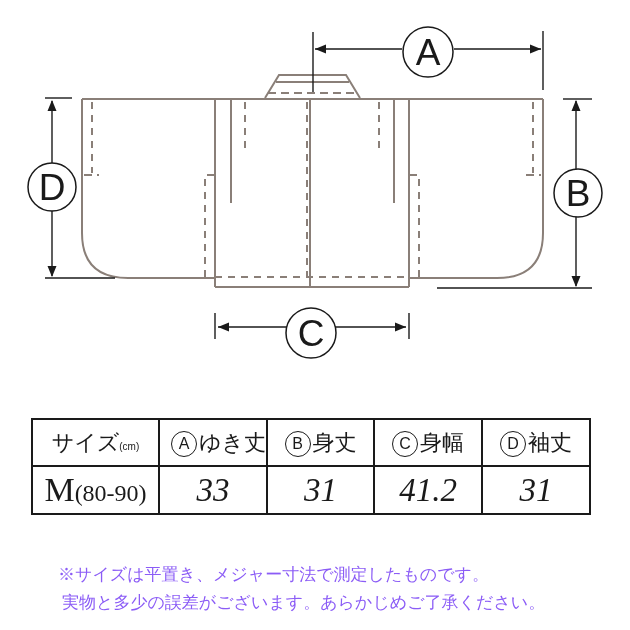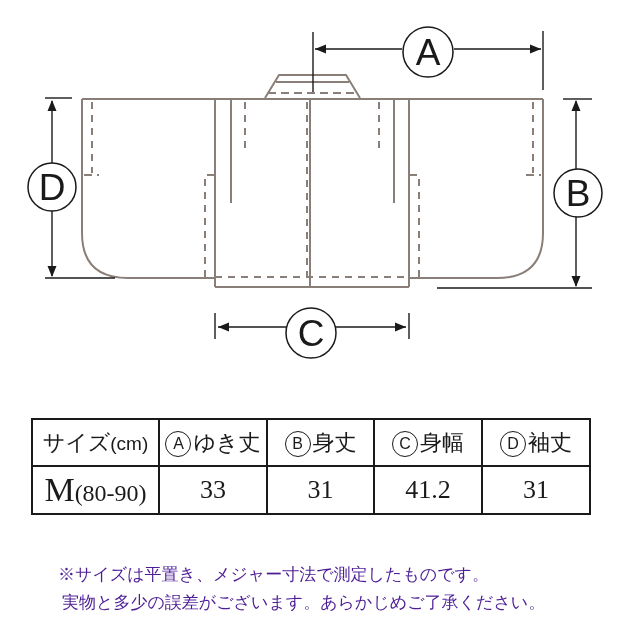--- a/index.html
+++ b/index.html
@@ -20,46 +20,46 @@
     table-layout:fixed;
   }
   .size-table td{
     border:2px solid #1a1a1a;
     text-align:center;vertical-align:middle;
     padding:0;
     white-space:nowrap;
     color:#1a1a1a;
   }
   .size-table .c0{width:125px;}
-  .size-table .c1{width:106px;}
+  .size-table .c1{width:106px;text-align:right;}
   .size-table .c2{width:105px;}
   .size-table .c3{width:106px;text-align:center;}
   .size-table .c4{width:106px;margin-top:32px;}
   .size-table tr.hdr td{height:45px;font-size:22px;}
   .size-table tr.dat td{height:46px;}
-  .unit{font-size:19px;}
+  .unit{font-size:10px;}
   .circ{
     display:inline-flex;align-items:center;justify-content:center;
     width:24px;height:24px;
     border:1.5px solid #1a1a1a;border-radius:50%;
     font-size:16px;line-height:1;
     margin-right:2px;
     position:relative;top:-1px;
     font-family:"Liberation Sans", sans-serif;
   }
   .size-name{font-family:"Liberation Serif", serif;font-size:34px;}
   .size-range{font-family:"Liberation Serif", serif;font-size:24px;}
-  .val{font-family:"Liberation Serif", serif;font-size:26px;}
+  .val{font-family:"Liberation Serif", serif;font-size:33px;font-style:italic;}
 
   
   .footnote{
     position:absolute;left:58px;top:561px;
     font-family:"Liberation Serif", serif;
     font-size:17px;line-height:28px;
-    color:#4c1d95;
+    color:#8b5cf6;
   }
   .footnote .l2{margin-left:4px;}
 
   
   .gl{stroke:#8a7f78;stroke-width:2;fill:none;}
   .gl-dash{stroke:#8a7f78;stroke-width:2;fill:none;stroke-dasharray:7 6;}
   .gl-dash2{stroke:#8a7f78;stroke-width:2;fill:none;stroke-dasharray:8 5;}
   .dim{stroke:#1a1a1a;stroke-width:1.4;fill:none;}
   .dim-fill{fill:#1a1a1a;stroke:none;}
   .dim-circle{stroke:#1a1a1a;stroke-width:1.5;fill:#ffffff;}

